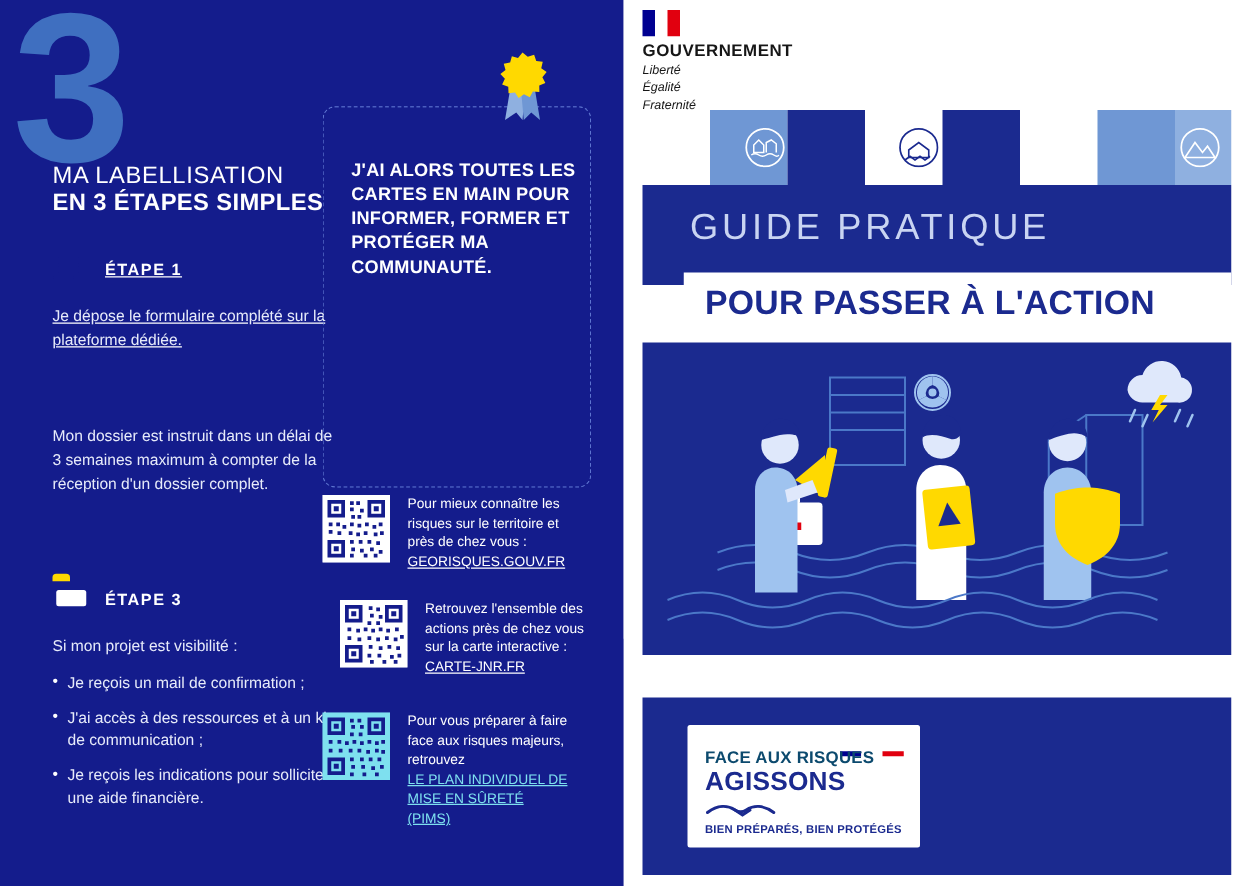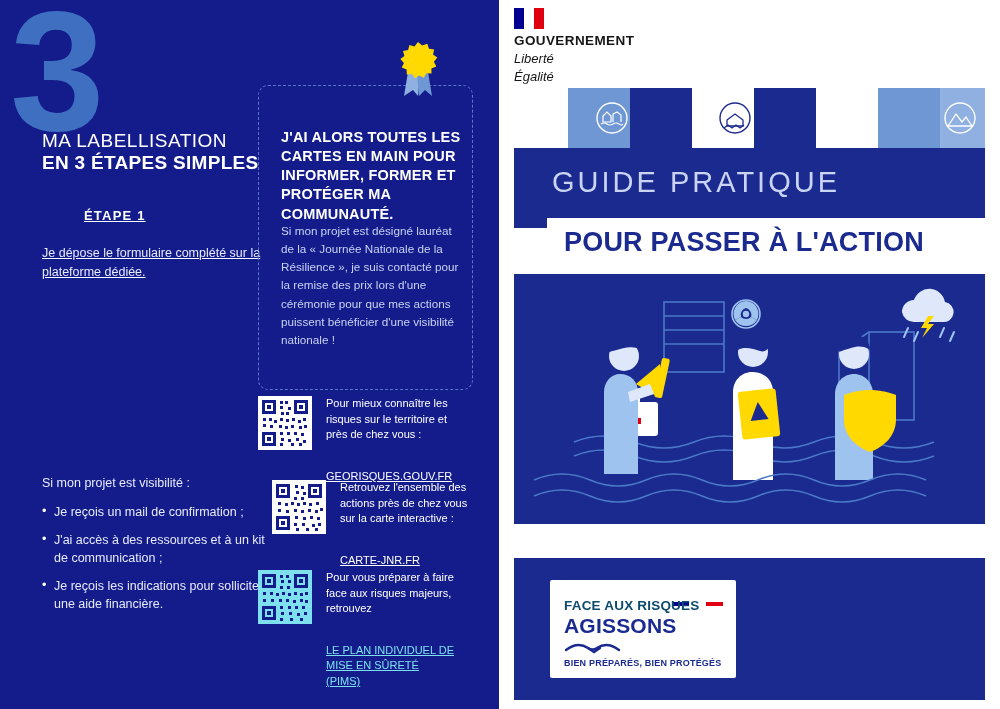--- a/index.html
+++ b/index.html
@@ -96,32 +96,32 @@
   .rosette svg { display:block; }
 
   
   .qr-row { position:absolute; left:258px; display:flex; gap:14px; }
   .qr {
     width:54px; height:54px; background:#ffffff; position:relative; flex:0 0 auto;
     overflow:hidden;
   }
   .qr-cy { background:#7ee0ef; }
   .qr-txt { width:128px; font-size:11px; line-height:1.42; color:#ffffff; }
-  .qr-link { text-decoration:underline; display:inline-block;margin-top:26px; }
+  .qr-link { text-decoration:underline; display:inline-block; }
 
   
   .right { position:absolute; left:499px; top:0; width:501px; height:511px; background:#ffffff; }
 
   .gouv { position:absolute; left:15px; top:8px; }
   .flag { width:30px; height:21px; position:relative; }
   .flag .b { position:absolute; left:0; top:0; width:10px; height:21px; background:#000091; }
   .flag .w { position:absolute; left:10px; top:0; width:10px; height:21px; background:#ffffff; }
   .flag .r { position:absolute; left:20px; top:0; width:10px; height:21px; background:#e1000f; }
   .gouv-name { font-size:13.5px; font-weight:bold; letter-spacing:.4px; color:#161616; margin-top:4px; }
-  .devise { font-size:13px; font-style:italic; line-height:1.42; color:#161616; margin-top:2px; }
+  .devise { font-size:10px; font-style:italic; line-height:1.42; color:#161616; margin-top:2px; }
 
   .cover { position:absolute; left:15px; top:88px; width:471px; height:612px; background:#ffffff; }
 
   .mosaic { position:absolute; left:0; top:0; width:471px; height:140px; }
   .cell { position:absolute; }
 
   .blue-band { position:absolute; left:0; top:60px; width:471px; height:80px; background:#1b2a8f; }
 
   .guide-title {
     position:absolute; left:38px; top:78px;
@@ -165,43 +165,47 @@
 
     <div class="step" style="top:198px;text-decoration:underline;">
       <div class="step-head">
         <span class="icon-box"><span class="ico-doc"></span></span>
         <span class="step-title">ÉTAPE 1</span>
       </div>
       <div class="step-body">Je dépose le formulaire complété sur la plateforme dédiée.</div>
     </div>
 
     <div class="step" style="top:328px;">
+      <div class="step-body">Mon dossier est instruit dans un délai de 3 semaines maximum à compter de la réception d'un dossier complet.</div>
     </div>
 
     <div class="step" style="top:462px;">
+      <div class="step-head">
+        <span class="icon-box"><span class="ico-folder"></span></span>
+        <span class="step-title">ÉTAPE 3</span>
+      </div>
       <div class="step-body">Si mon projet est visibilité :</div>
       <ul class="bullets">
         <li>Je reçois un mail de confirmation ;</li>
         <li>J'ai accès à des ressources et à un kit de communication ;</li>
         <li>Je reçois les indications pour solliciter une aide financière.</li>
       </ul>
     </div>
 
     <div class="mid-box"></div>
     <div class="rosette">
       <svg width="64" height="64" viewBox="0 0 64 64">
         <path d="M22 34 L18 58 L27 52 L32 58 L34 36 Z" fill="#8fb0e0"></path>
         <path d="M42 34 L46 58 L39 52 L33 58 L31 36 Z" fill="#6f97d4"></path>
         <g transform="translate(32,26)">
           <path d="M0,-22 L4.2,-18.6 L9.3,-20.3 L11,-15.2 L16.2,-14.6 L15,-9.4 L19.3,-6.4 L15.9,-2.3 L18.3,2.4 L13.4,4.4 L13.5,9.6 L8.3,9.2 L5.8,13.8 L1.2,11.4 L-3.1,14.3 L-6,9.9 L-11.2,10.6 L-11.4,5.4 L-16.3,3.6 L-14.1,-1.1 L-17.7,-4.9 L-13.6,-8.1 L-15,-13.1 L-9.9,-14.1 L-8.5,-19.1 L-3.6,-17.6 Z" fill="#ffd900"></path>
         </g>
       </svg>
     </div>
     <div class="mid-title">J'AI ALORS TOUTES LES CARTES EN MAIN POUR INFORMER, FORMER ET PROTÉGER MA COMMUNAUTÉ.</div>
-    <div class="mid-text">Si mon projet est désigné lauréat de la « Journée Nationale de la Résilience », je suis contacté pour la remise des prix lors d'une cérémonie pour que mes actions puissent bénéficier d'une visibilité nationale !</div>
 
     <div class="qr-row" style="top:396px;">
       <div class="qr">
         <svg width="54" height="54" viewBox="0 0 54 54">
           <rect width="54" height="54" fill="#ffffff"></rect>
           <g fill="#141c8c">
             <rect x="4" y="4" width="14" height="14"></rect>
               <rect x="7" y="7" width="8" height="8" fill="#ffffff"></rect>
               <rect x="9" y="9" width="4" height="4"></rect>
             <rect x="36" y="4" width="14" height="14"></rect>

